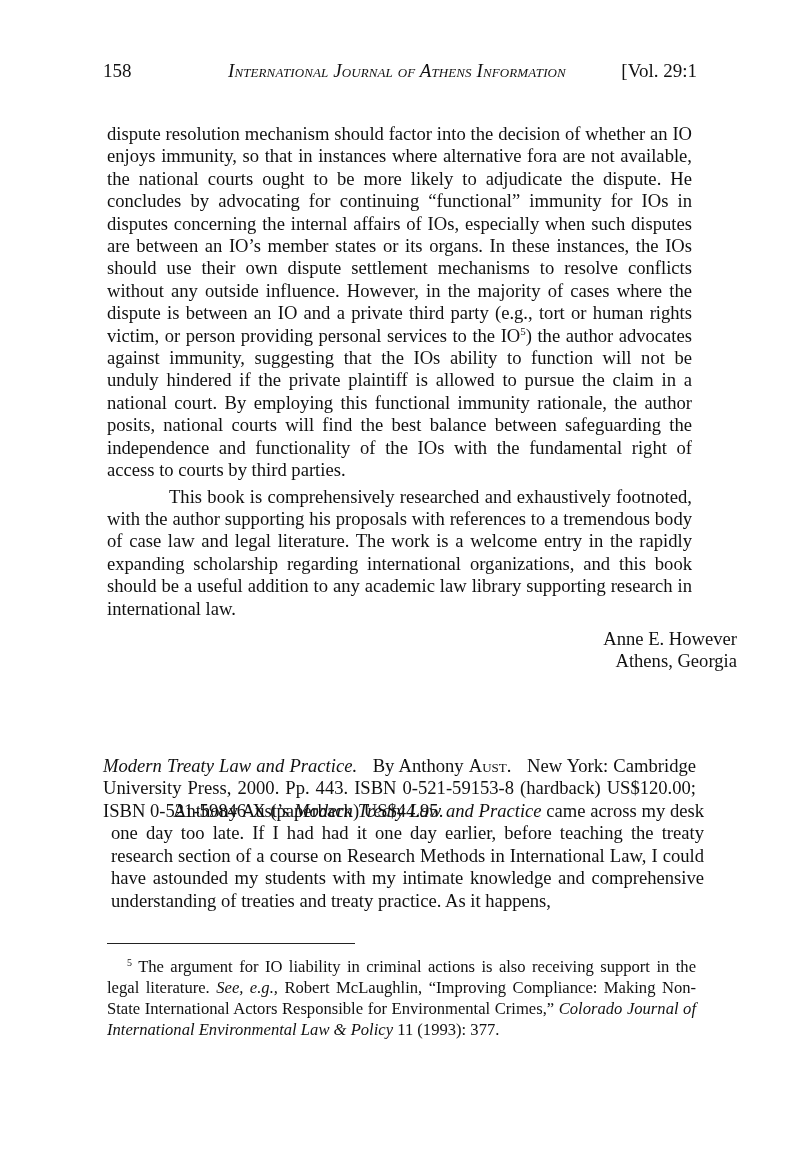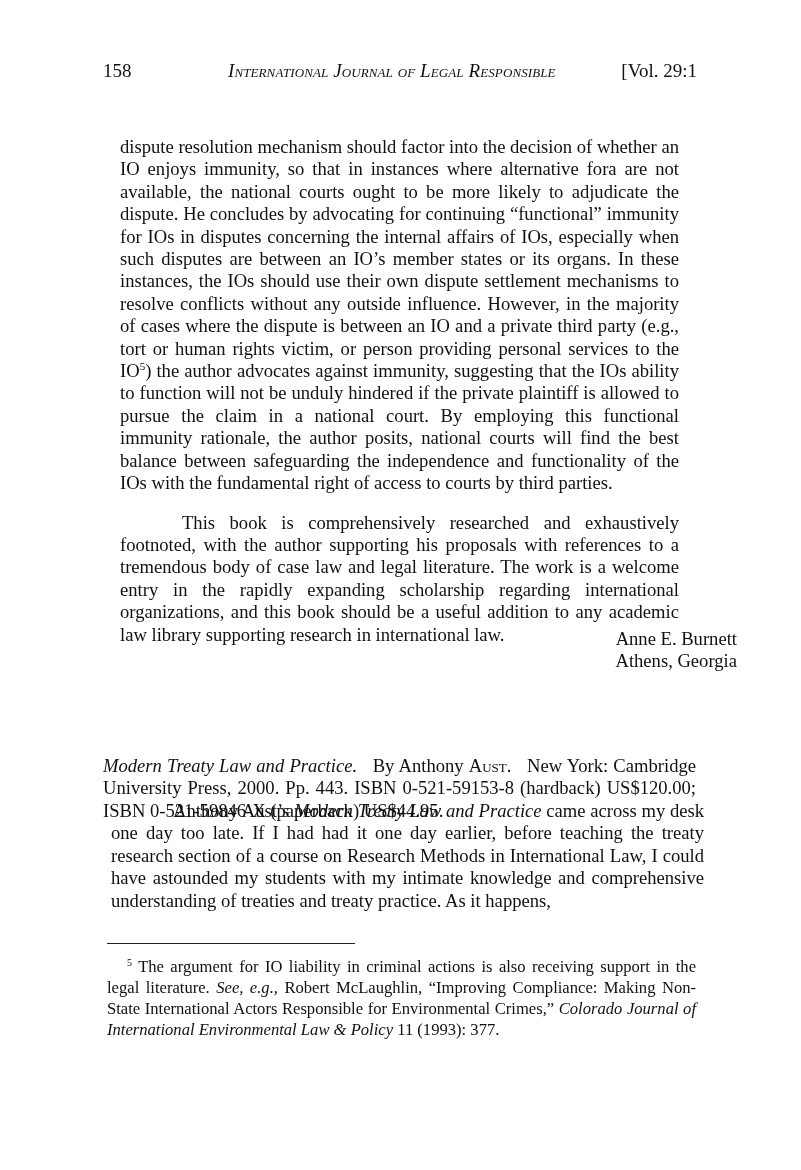--- a/index.html
+++ b/index.html
@@ -8,21 +8,21 @@
   .page { position: absolute; left: 0; top: 0; width: 801px; height: 1170px; padding-left: 41px; }
 
   .running-head { position: absolute; top: 58px; left: 103px; width: 594px; height: 26px;
                   font-size: 19px; line-height: 26px; }
   .rh-page { position: absolute; left: 0; top: 0; }
   .rh-journal { position: absolute; left: 125px; top: 0; font-style: italic; font-variant: small-caps; letter-spacing: 0.1px; }
   .rh-vol { position: absolute; right: 0; top: 0; }
 
   .body { position: absolute; left: 103px; top: 119px; width: 593px;
           font-size: 18.6px; line-height: 22.4px; }
-  .body p { margin: 17px; text-align: justify; text-justify: inter-word; }
+  .body p { margin: 4px; text-align: justify; text-justify: inter-word; }
   .indent { text-indent: 62px; font-family: Liberation Serif, serif; }
   sup { font-size: 11px; line-height: 0; vertical-align: 7px; }
 
   .signature { position: absolute; right: 105px; top: 628px; text-align: right;
                font-size: 18.6px; line-height: 22.4px; }
   .signature div { white-space: nowrap; }
 
   .citation { position: absolute; left: 103px; top: 755px; width: 593px;
               font-size: 18.6px; line-height: 22.4px; text-align: justify; text-align-last: left; }
   .citation .it { font-style: italic; }
@@ -40,31 +40,31 @@
   .footnote .it { font-style: italic; }
   .footnote .fn-mark { font-size: 10px; vertical-align: 6px; line-height: 0; margin-left: 20px; }
 </style>
 </head>
 <body>
 
 <div class="page">
 
   <div class="running-head">
     <span class="rh-page">158</span>
-    <span class="rh-journal">International Journal of Legal Responsible</span>
+    <span class="rh-journal">International Journal of Athens Information</span>
     <span class="rh-vol">[Vol. 29:1</span>
   </div>
 
   <div class="body">
     <p><span>dispute resolution mechanism should factor into the decision of whether an IO enjoys immunity, so that in instances where alternative fora are not available, the national courts ought to be more likely to adjudicate the dispute.  He concludes by advocating for continuing “functional” immunity for IOs in disputes concerning the internal affairs of IOs, especially when such disputes are between an IO’s member states or its organs.  In these instances, the IOs should use their own dispute settlement mechanisms to resolve conflicts without any outside influence.  However, in the majority of cases where the dispute is between an IO and a private third party (e.g., tort or human rights victim, or person providing personal services to the IO</span><sup>5</sup><span>) the author advocates against immunity, suggesting that the IOs ability to function will not be unduly hindered if the private plaintiff is allowed to pursue the claim in a national court.  By employing this functional immunity rationale, the author posits, national courts will find the best balance between safeguarding the independence and functionality of the IOs with the fundamental right of access to courts by third parties.</span></p>
     <p class="indent">This book is comprehensively researched and exhaustively footnoted, with the author supporting his proposals with references to a tremendous body of case law and legal literature.  The work is a welcome entry in the rapidly expanding scholarship regarding international organizations, and this book should be a useful addition to any academic law library supporting research in international law.</p>
   </div>
 
   <div class="signature">
-    <div>Anne E. Burnett</div>
+    <div>Anne E. However</div>
     <div>Athens, Georgia</div>
   </div>
 
   <div class="citation">
     <span class="it">Modern Treaty Law and Practice.</span>&nbsp;&nbsp;
     <span>By Anthony</span>
     <span class="sc">Aust.</span>&nbsp;&nbsp;
     <span>New York: Cambridge University Press, 2000.   Pp. 443.   ISBN 0-521-59153-8 (hardback) US$120.00; ISBN  0-521-59846-X (paperback) US$44.95.</span>
   </div>
 

